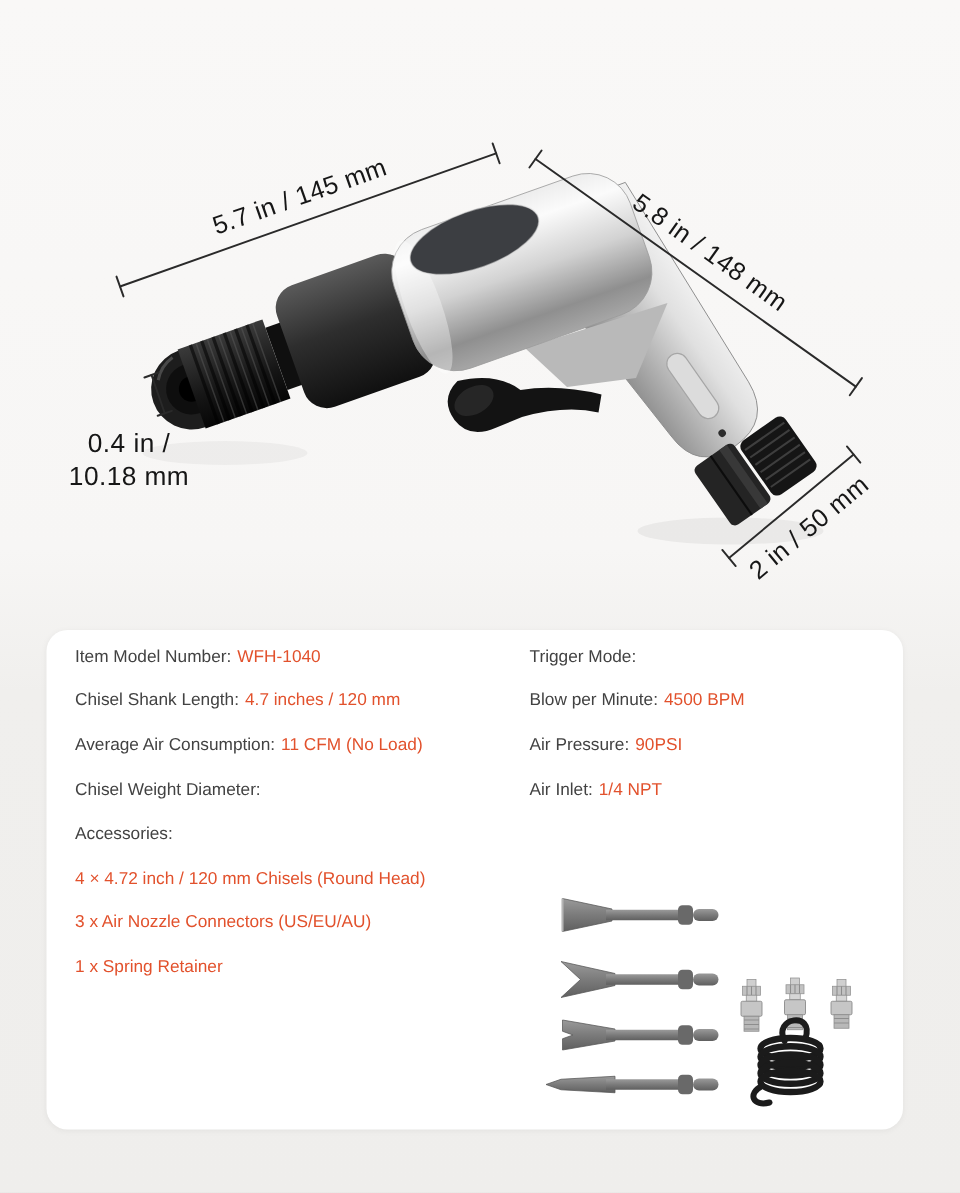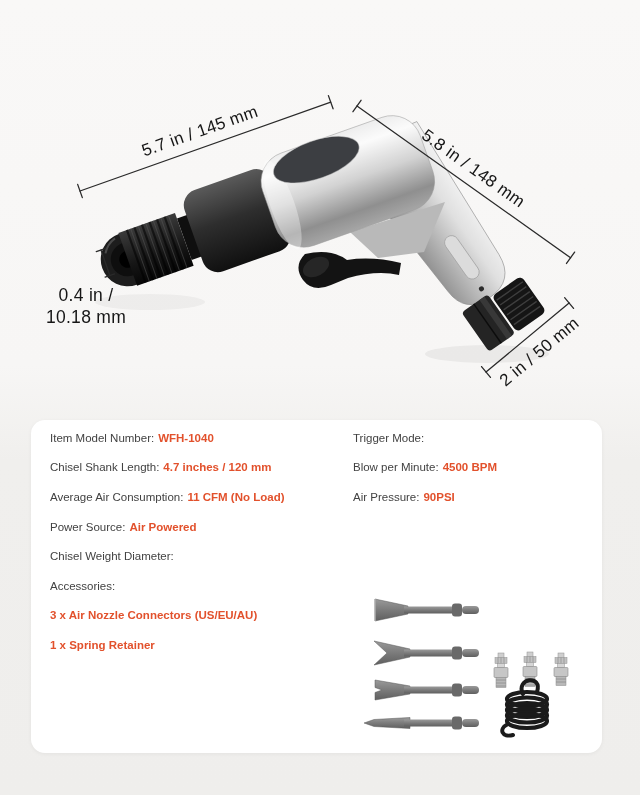--- a/index.html
+++ b/index.html
@@ -13,21 +13,21 @@
   .dim-line line{stroke:#2a2a2a;stroke-width:1.3;stroke-linecap:round;}
   .card{
     position:absolute;left:31px;top:420px;width:571px;height:333px;
     background:#ffffff;border-radius:14px;box-shadow:0 1px 4px rgba(0,0,0,.05);
   }
   .col{position:absolute;top:3px;display:flex;flex-direction:column;}
   .col-left{left:19px;}
   .col-right{left:322px;}
   .row{height:29.6px;display:flex;align-items:center;gap:4px;white-space:nowrap;
        font-size:11.5px;color:#424242;}
-  .val{font-weight:bold;color:#e2512c;}
+  .val{font-weight:normal;color:#e2512c;}
   .acc-svg{position:absolute;left:327px;top:168px;}
 </style>
 </head>
 <body>
 
 <div class="page">
 
   <svg class="hero" width="640" height="410" viewBox="0 0 640 410">
     <defs>
       <linearGradient id="gs" x1="0" y1="0" x2="0" y2="1">
@@ -140,48 +140,51 @@
       </div>
       <div class="row">
         <span class="lbl">Chisel Shank Length:</span>
         <span class="val">4.7 inches / 120 mm</span>
       </div>
       <div class="row">
         <span class="lbl">Average Air Consumption:</span>
         <span class="val">11 CFM (No Load)</span>
       </div>
       <div class="row">
-        <span class="lbl">Power Source:</span>
-        <span class="val">Air Powered</span>
-      </div>
-      <div class="row">
         <span class="lbl">Chisel Weight Diameter:</span>
       </div>
       <div class="row">
         <span class="lbl">Accessories:</span>
+      </div>
+      <div class="row">
+        <span class="val">4 × 4.72 inch / 120 mm Chisels (Round Head)</span>
       </div>
       <div class="row">
         <span class="val">3 x Air Nozzle Connectors (US/EU/AU)</span>
       </div>
       <div class="row">
         <span class="val">1 x Spring Retainer</span>
       </div>
     </div>
 
     <div class="col col-right">
       <div class="row">
         <span class="lbl">Trigger Mode:</span>
       </div>
       <div class="row">
         <span class="lbl">Blow per Minute:</span>
         <span class="val">4500 BPM</span>
       </div>
       <div class="row">
         <span class="lbl">Air Pressure:</span>
         <span class="val">90PSI</span>
+      </div>
+      <div class="row">
+        <span class="lbl">Air Inlet:</span>
+        <span class="val">1/4 NPT</span>
       </div>
     </div>
 
     <svg class="acc-svg" width="240" height="160" viewBox="0 0 240 160">
       <defs>
         <linearGradient id="gc" x1="0" y1="0" x2="0" y2="1">
           <stop offset="0" stop-color="#9a9a9a"></stop>
             <stop offset=".5" stop-color="#7b7b7b"></stop>
           <stop offset="1" stop-color="#5f5f5f"></stop>
         </linearGradient>

